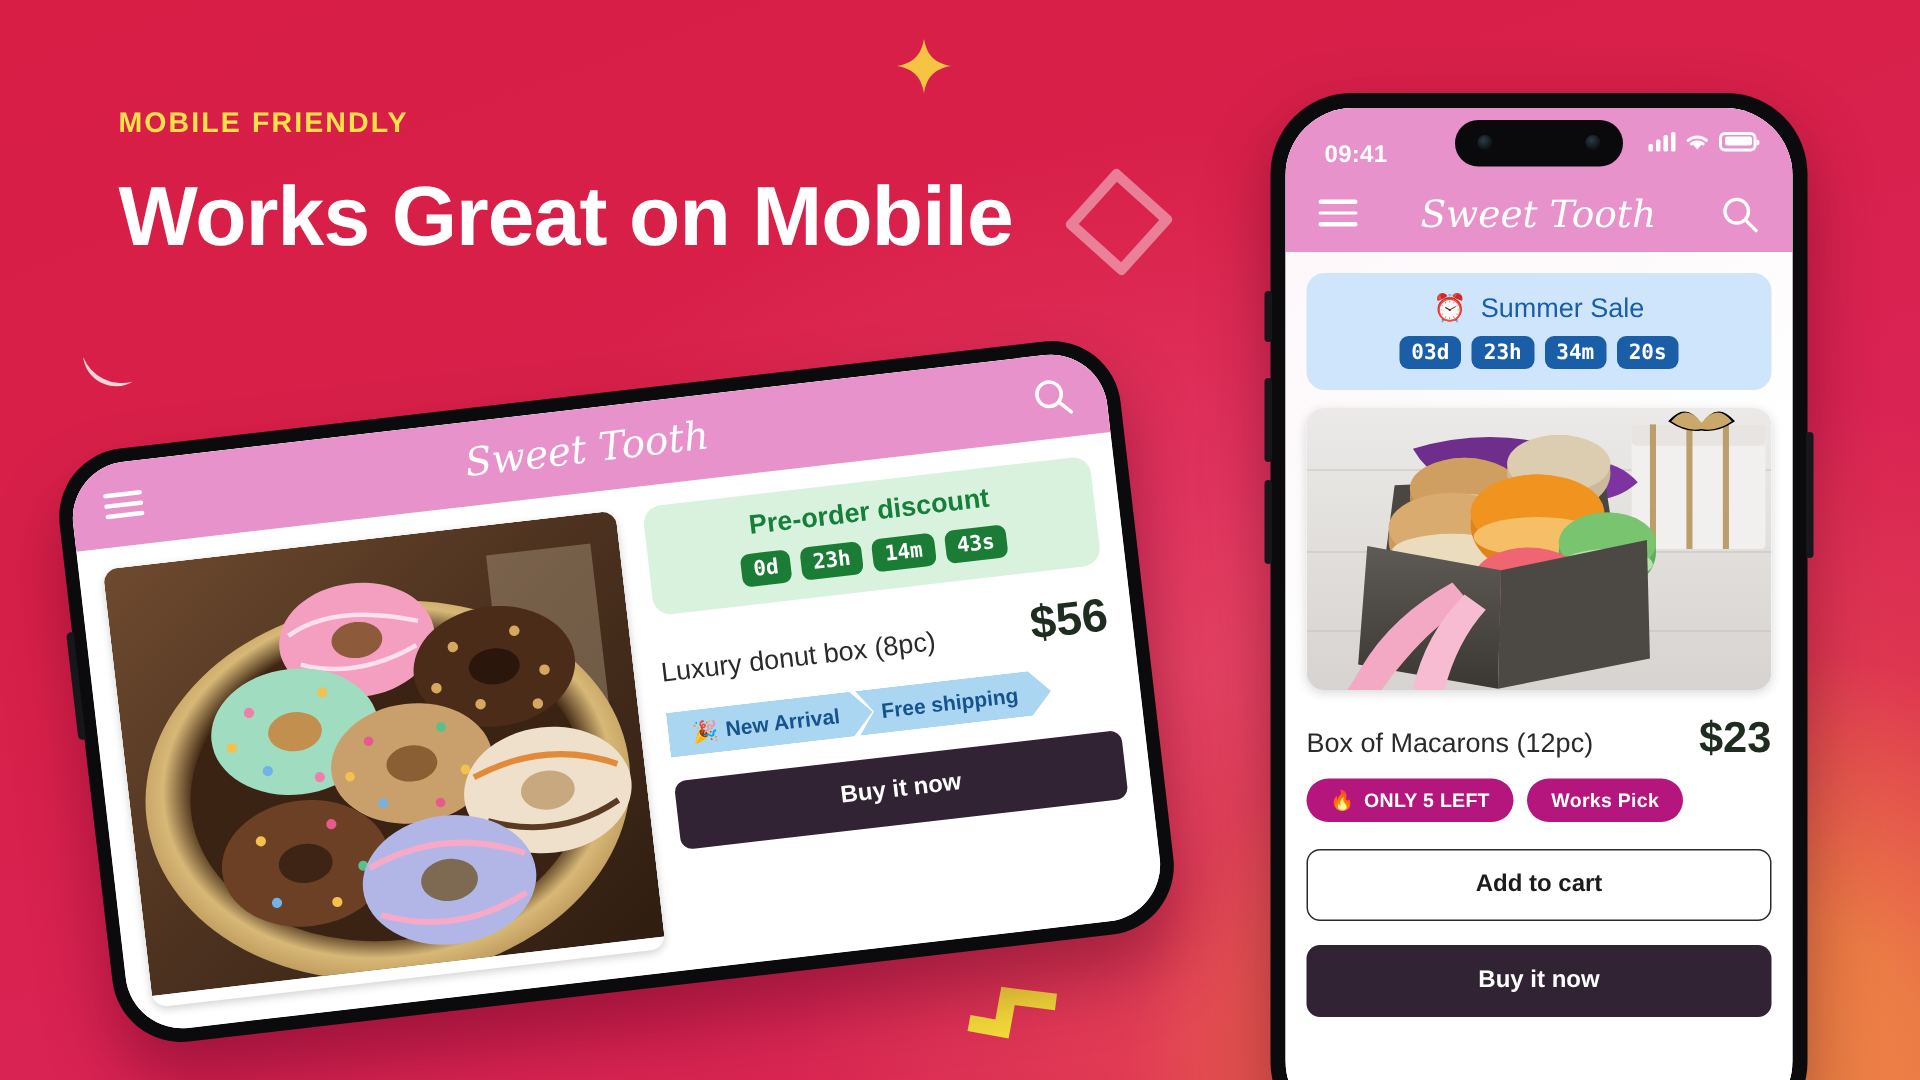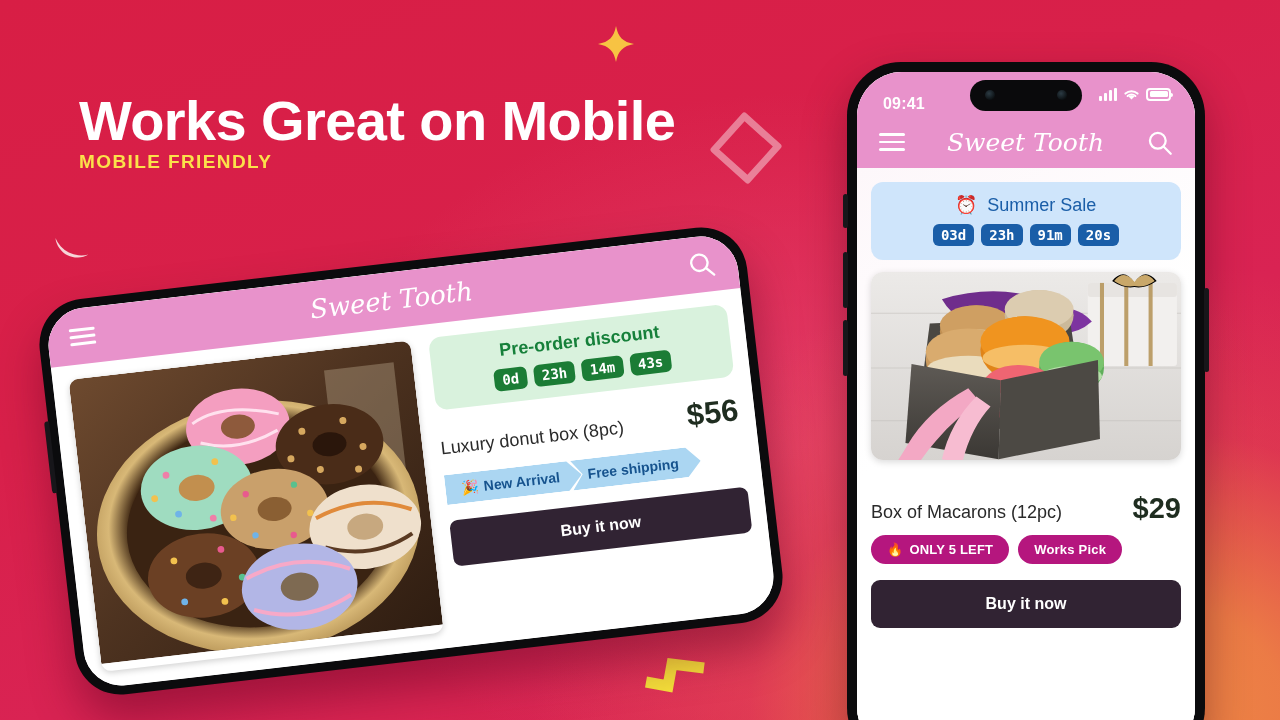--- a/index.html
+++ b/index.html
@@ -249,22 +249,22 @@
 
   <svg class="deco" id="deco-crescent" viewBox="0 0 52 52">
     <path d="M8 14 A22 22 0 0 0 44 22 A28 28 0 0 1 8 14 Z" fill="#f6d5d8" transform="rotate(14 26 26)"></path>
   </svg>
 
   <svg class="deco" id="deco-zigzag" viewBox="0 0 80 48">
     <polyline points="4,32 26,36 30,14 62,18" fill="none" stroke="#f5e03a" stroke-width="11" stroke-linejoin="miter" stroke-linecap="butt"></polyline>
   </svg>
 
   <div id="headline">
+    <div id="eyebrow">MOBILE FRIENDLY</div>
     <div id="headline-title">Works Great on Mobile</div>
-    <div id="eyebrow">MOBILE FRIENDLY</div>
   </div>
 
   <div class="phone-frame" id="phone-left">
     <div class="side-btn" style="left:-4px; top:118px; width:5px; height:72px; border-radius:3px 0 0 3px;"></div>
     <div class="phone-inner">
       <div class="screen">
 
         <div class="appbar">
           <div class="hamburger">
             <span></span>
@@ -437,21 +437,21 @@
         <div class="content">
 
           <div class="promo-blue">
             <div class="promo-title">
               <span>⏰</span>
               <span style="margin-left:4px;">Summer Sale</span>
             </div>
             <div class="chips">
               <span class="chip-blue">03d</span>
               <span class="chip-blue">23h</span>
-              <span class="chip-blue">91m</span>
+              <span class="chip-blue">34m</span>
               <span class="chip-blue">20s</span>
             </div>
           </div>
 
           <div class="photo-card">
             <svg viewBox="0 0 306 188" width="100%" height="188" preserveAspectRatio="xMidYMid slice">
               <defs>
                 <linearGradient id="woodR" x1="0" y1="0" x2="0" y2="1">
                   <stop offset="0%" stop-color="#eceae8"></stop>
                     <stop offset="100%" stop-color="#d6d3d0"></stop>
@@ -514,35 +514,36 @@
               </g>
 
               <path d="M40 92 L128 108 L126 186 L34 170 Z" fill="url(#boxR)"></path>
               <path d="M128 108 L224 88 L226 166 L126 186 Z" fill="#4c4944"></path>
 
               <path d="M96 116 q-40 22 -60 56 q-14 24 -24 34 l22 6 q14 -26 30 -44 q22 -26 44 -38 Z" fill="#f3a8c4"></path>
               <path d="M104 124 q-26 26 -34 62 l20 4 q8 -34 28 -56 Z" fill="#f7bcd1"></path>
             </svg>
           </div>
 
-          <div class="title-row" style="margin-top:20px;">
+          <div class="title-row" style="margin-top:4px;">
             <div class="prod-name" style="font-size:18px;">Box of Macarons (12pc)</div>
-            <div class="prod-price" style="font-size:29px;">$29</div>
+            <div class="prod-price" style="font-size:29px;">$23</div>
           </div>
 
           <div style="display:flex; gap:9px; margin-top:-2px;">
             <span class="pill">
               <span>🔥</span>
               <span>ONLY 5 LEFT</span>
             </span>
             <span class="pill">
               <span>Works Pick</span>
             </span>
           </div>
 
+          <div class="btn-cart" style="height:48px; border-radius:9px; font-size:16px; margin-top:6px;">Add to cart</div>
 
           <div class="btn-buy" style="height:48px; border-radius:9px; font-size:16px; margin-top:4px;">Buy it now</div>
         </div>
       </div>
     </div>
   </div>
 
 </div>
 
 </body></html>

